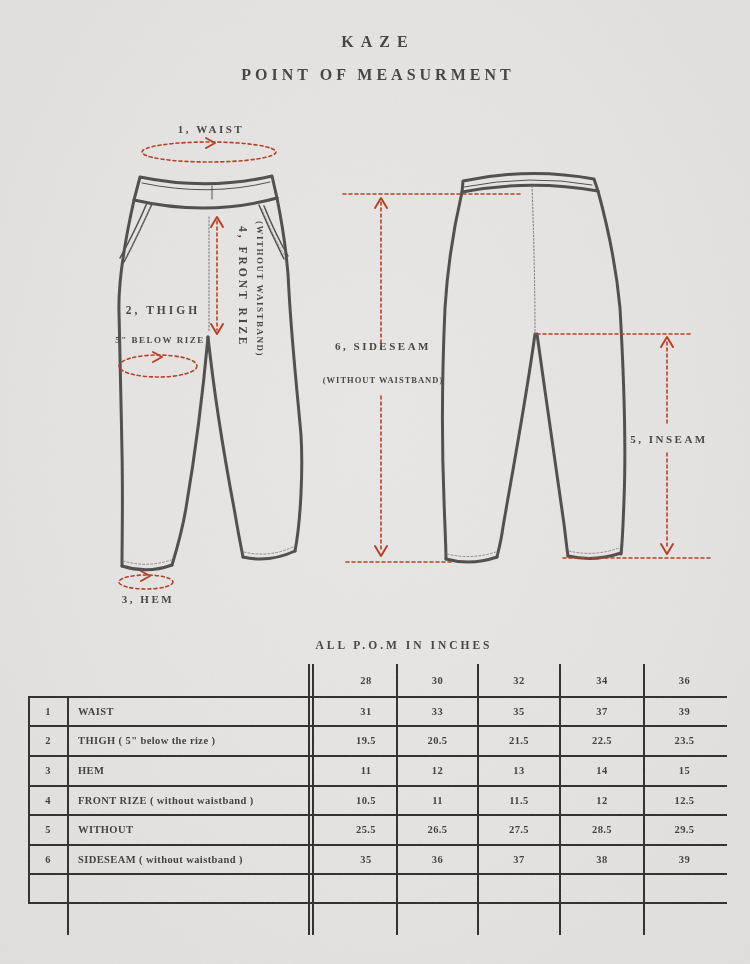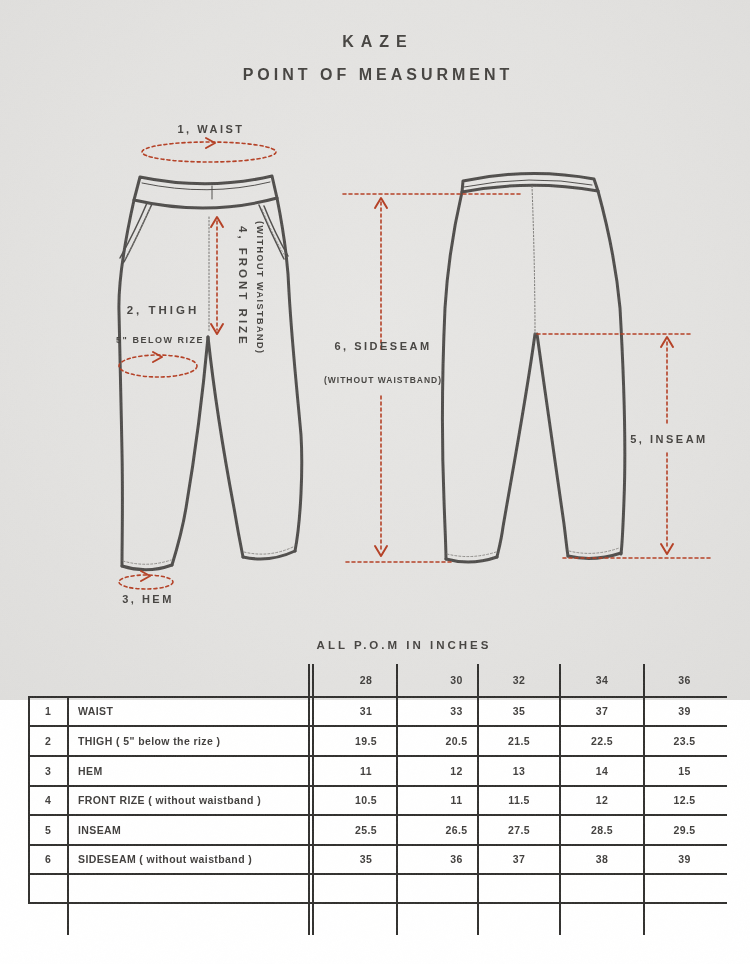--- a/index.html
+++ b/index.html
@@ -1,20 +1,20 @@
 <!DOCTYPE html>
 <html><head>
 <meta charset="utf-8">
 <style>
   html,body{margin:0;padding:0;}
   body{width:750px;height:964px;overflow:hidden;}
   .page{
-    position:relative;width:750px;height:700px;
+    position:relative;width:750px;height:964px;
     background:radial-gradient(ellipse at 50% 45%, #e6e5e3 0%, #e2e1df 60%, #dddcda 100%);
-    font-family:Liberation Sans, sans-serif;
+    font-family:Liberation Serif, serif;
   }
   .noise{position:absolute;left:0;top:0;width:750px;height:964px;pointer-events:none;opacity:.55;}
   .art{position:absolute;left:0;top:0;}
   .lbl{
     position:absolute;font-weight:700;color:#403e3b;white-space:nowrap;
     transform:translateX(-50%);line-height:1.1;
   }
   .vlbl{
     position:absolute;font-weight:700;color:#403e3b;white-space:nowrap;
     writing-mode:vertical-rl;line-height:1;
@@ -30,21 +30,21 @@
   .hl,.vl{position:absolute;background:#2b2a28;}
   .hl{height:2px;left:28px;width:699px;}
   .vl{width:2px;}
   .cell{
     position:absolute;font-size:10.5px;font-weight:700;color:#3b3937;
     text-align:center;letter-spacing:.4px;
   }
   .c-num{left:28px;width:40px;}
   .c-name{left:78px;width:228px;text-align:left;}
   .c-v0{left:313px;width:84px;padding-left:11px;}
-  .c-v1{left:397px;width:81px;margin-left:19px;}
+  .c-v1{left:397px;width:81px;}
   .c-v2{left:478px;width:82px;}
   .c-v3{left:560px;width:84px;}
   .c-v4{left:644px;width:81px;}
   .r0{top:664px;height:33px;line-height:33px;}
   .r1{top:697px;height:29px;line-height:29px;}
   .r2{top:726px;height:30px;line-height:30px;}
   .r3{top:756px;height:30px;line-height:30px;}
   .r4{top:786px;height:29px;line-height:29px;}
   .r5{top:815px;height:30px;line-height:30px;}
   .r6{top:845px;height:29px;line-height:29px;}
@@ -183,21 +183,21 @@
 
     <div class="cell c-num r4">4</div>
     <div class="cell c-name r4">FRONT RIZE ( without waistband )</div>
     <div class="cell c-v0 r4">10.5</div>
     <div class="cell c-v1 r4">11</div>
     <div class="cell c-v2 r4">11.5</div>
     <div class="cell c-v3 r4">12</div>
     <div class="cell c-v4 r4">12.5</div>
 
     <div class="cell c-num r5">5</div>
-    <div class="cell c-name r5">INSEAM</div>
+    <div class="cell c-name r5">WITHOUT</div>
     <div class="cell c-v0 r5">25.5</div>
     <div class="cell c-v1 r5">26.5</div>
     <div class="cell c-v2 r5">27.5</div>
     <div class="cell c-v3 r5">28.5</div>
     <div class="cell c-v4 r5">29.5</div>
 
     <div class="cell c-num r6">6</div>
     <div class="cell c-name r6">SIDESEAM ( without waistband )</div>
     <div class="cell c-v0 r6">35</div>
     <div class="cell c-v1 r6">36</div>

